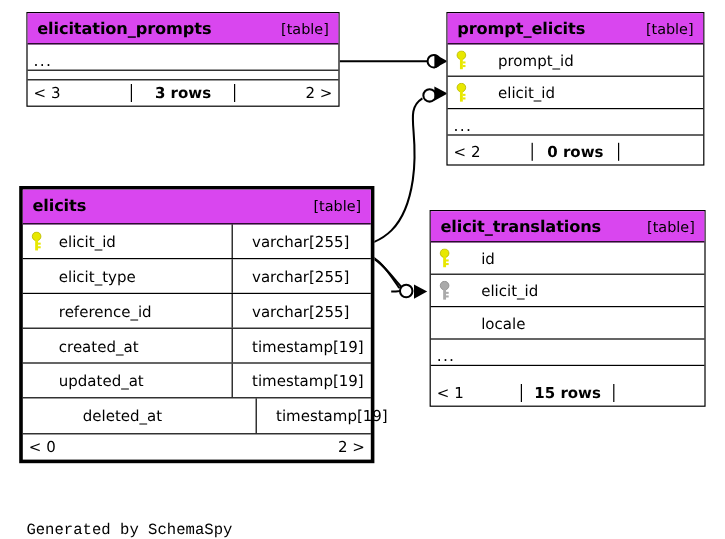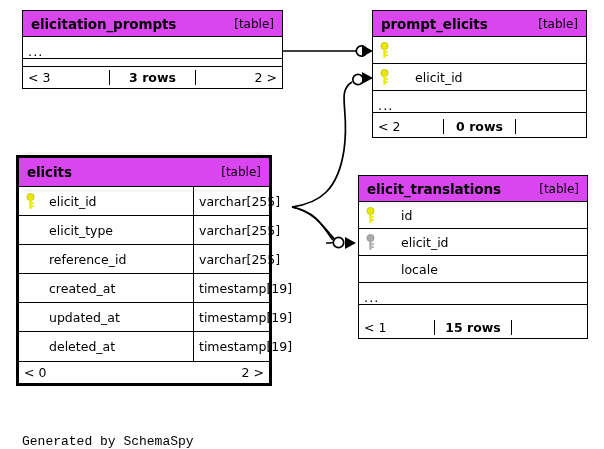--- a/index.html
+++ b/index.html
@@ -77,37 +77,37 @@
   }
 
   .col-row {
     display: flex;
     align-items: stretch;
     border-bottom: 1.6px solid #000000;
     box-sizing: border-box;
     flex: none;
     min-height: 27px;
   }
-  .col-row:last-child { border-bottom: none; }
+  .col-row:last-child { border-bottom: none; margin-left: 20px; }
 
   .col-name-cell {
     display: flex;
     align-items: center;
     box-sizing: border-box;
     padding-left: 6px;
     font-size: 12.5px;
     white-space: nowrap;
     overflow: hidden;
   }
   .col-type-cell {
     display: flex;
     align-items: center;
     box-sizing: border-box;
     border-left: 1.6px solid #000000;
-    padding-left: 5px;
+    padding-left: 16px;
     font-size: 12.5px;
     white-space: nowrap;
   }
 
   
   .split .col-name-cell { width: 152px; flex: none; }
   .split .col-type-cell { flex: 1 1 auto; }
 
   
   .nosplit .col-name-cell { flex: 1 1 auto; }
@@ -160,21 +160,21 @@
   .foot-right  { flex: 1 1 0; justify-content: flex-end; }
 
   
   #table-elicitation-prompts {
     left: 22px;  top: 10px;  width: 261px; height: 79px;
   }
   #table-prompt-elicits {
     left: 372px; top: 10px;  width: 215px; height: 128px;
   }
   #table-elicits {
-    left: 16px;  top: 155px; width: 256px; height: 231px;
+    left: 16px;  top: 155px; width: 296px; height: 231px;
   }
   #table-elicit-translations {
     left: 358px; top: 175px; width: 230px; height: 164px;
   }
 
   #table-elicits .tbl-header { height: 29px; }
   #table-elicits .col-row { min-height: 29px; }
 
   .footer-note {
     position: absolute;
@@ -257,20 +257,23 @@
 
       <div class="col-row">
         <span class="keyslot">
           <svg class="key-svg" width="9" height="17" viewBox="0 0 9 17">
             <circle cx="4.5" cy="4" r="3.6" fill="#e8e800" stroke="#b9b900" stroke-width="0.7"></circle>
             <rect x="3.3" y="6.5" width="2.4" height="9.2" fill="#e8e800"></rect>
             <rect x="5.7" y="9.2" width="2.2" height="1.7" fill="#e8e800"></rect>
             <rect x="5.7" y="12.2" width="2.2" height="1.7" fill="#e8e800"></rect>
           </svg>
         </span>
+        <span class="col-name-cell">
+          <span class="col-label">prompt_id</span>
+        </span>
       </div>
 
       <div class="col-row">
         <span class="keyslot">
           <svg class="key-svg" width="9" height="17" viewBox="0 0 9 17">
             <circle cx="4.5" cy="4" r="3.6" fill="#e8e800" stroke="#b9b900" stroke-width="0.7"></circle>
             <rect x="3.3" y="6.5" width="2.4" height="9.2" fill="#e8e800"></rect>
             <rect x="5.7" y="9.2" width="2.2" height="1.7" fill="#e8e800"></rect>
             <rect x="5.7" y="12.2" width="2.2" height="1.7" fill="#e8e800"></rect>
           </svg>

